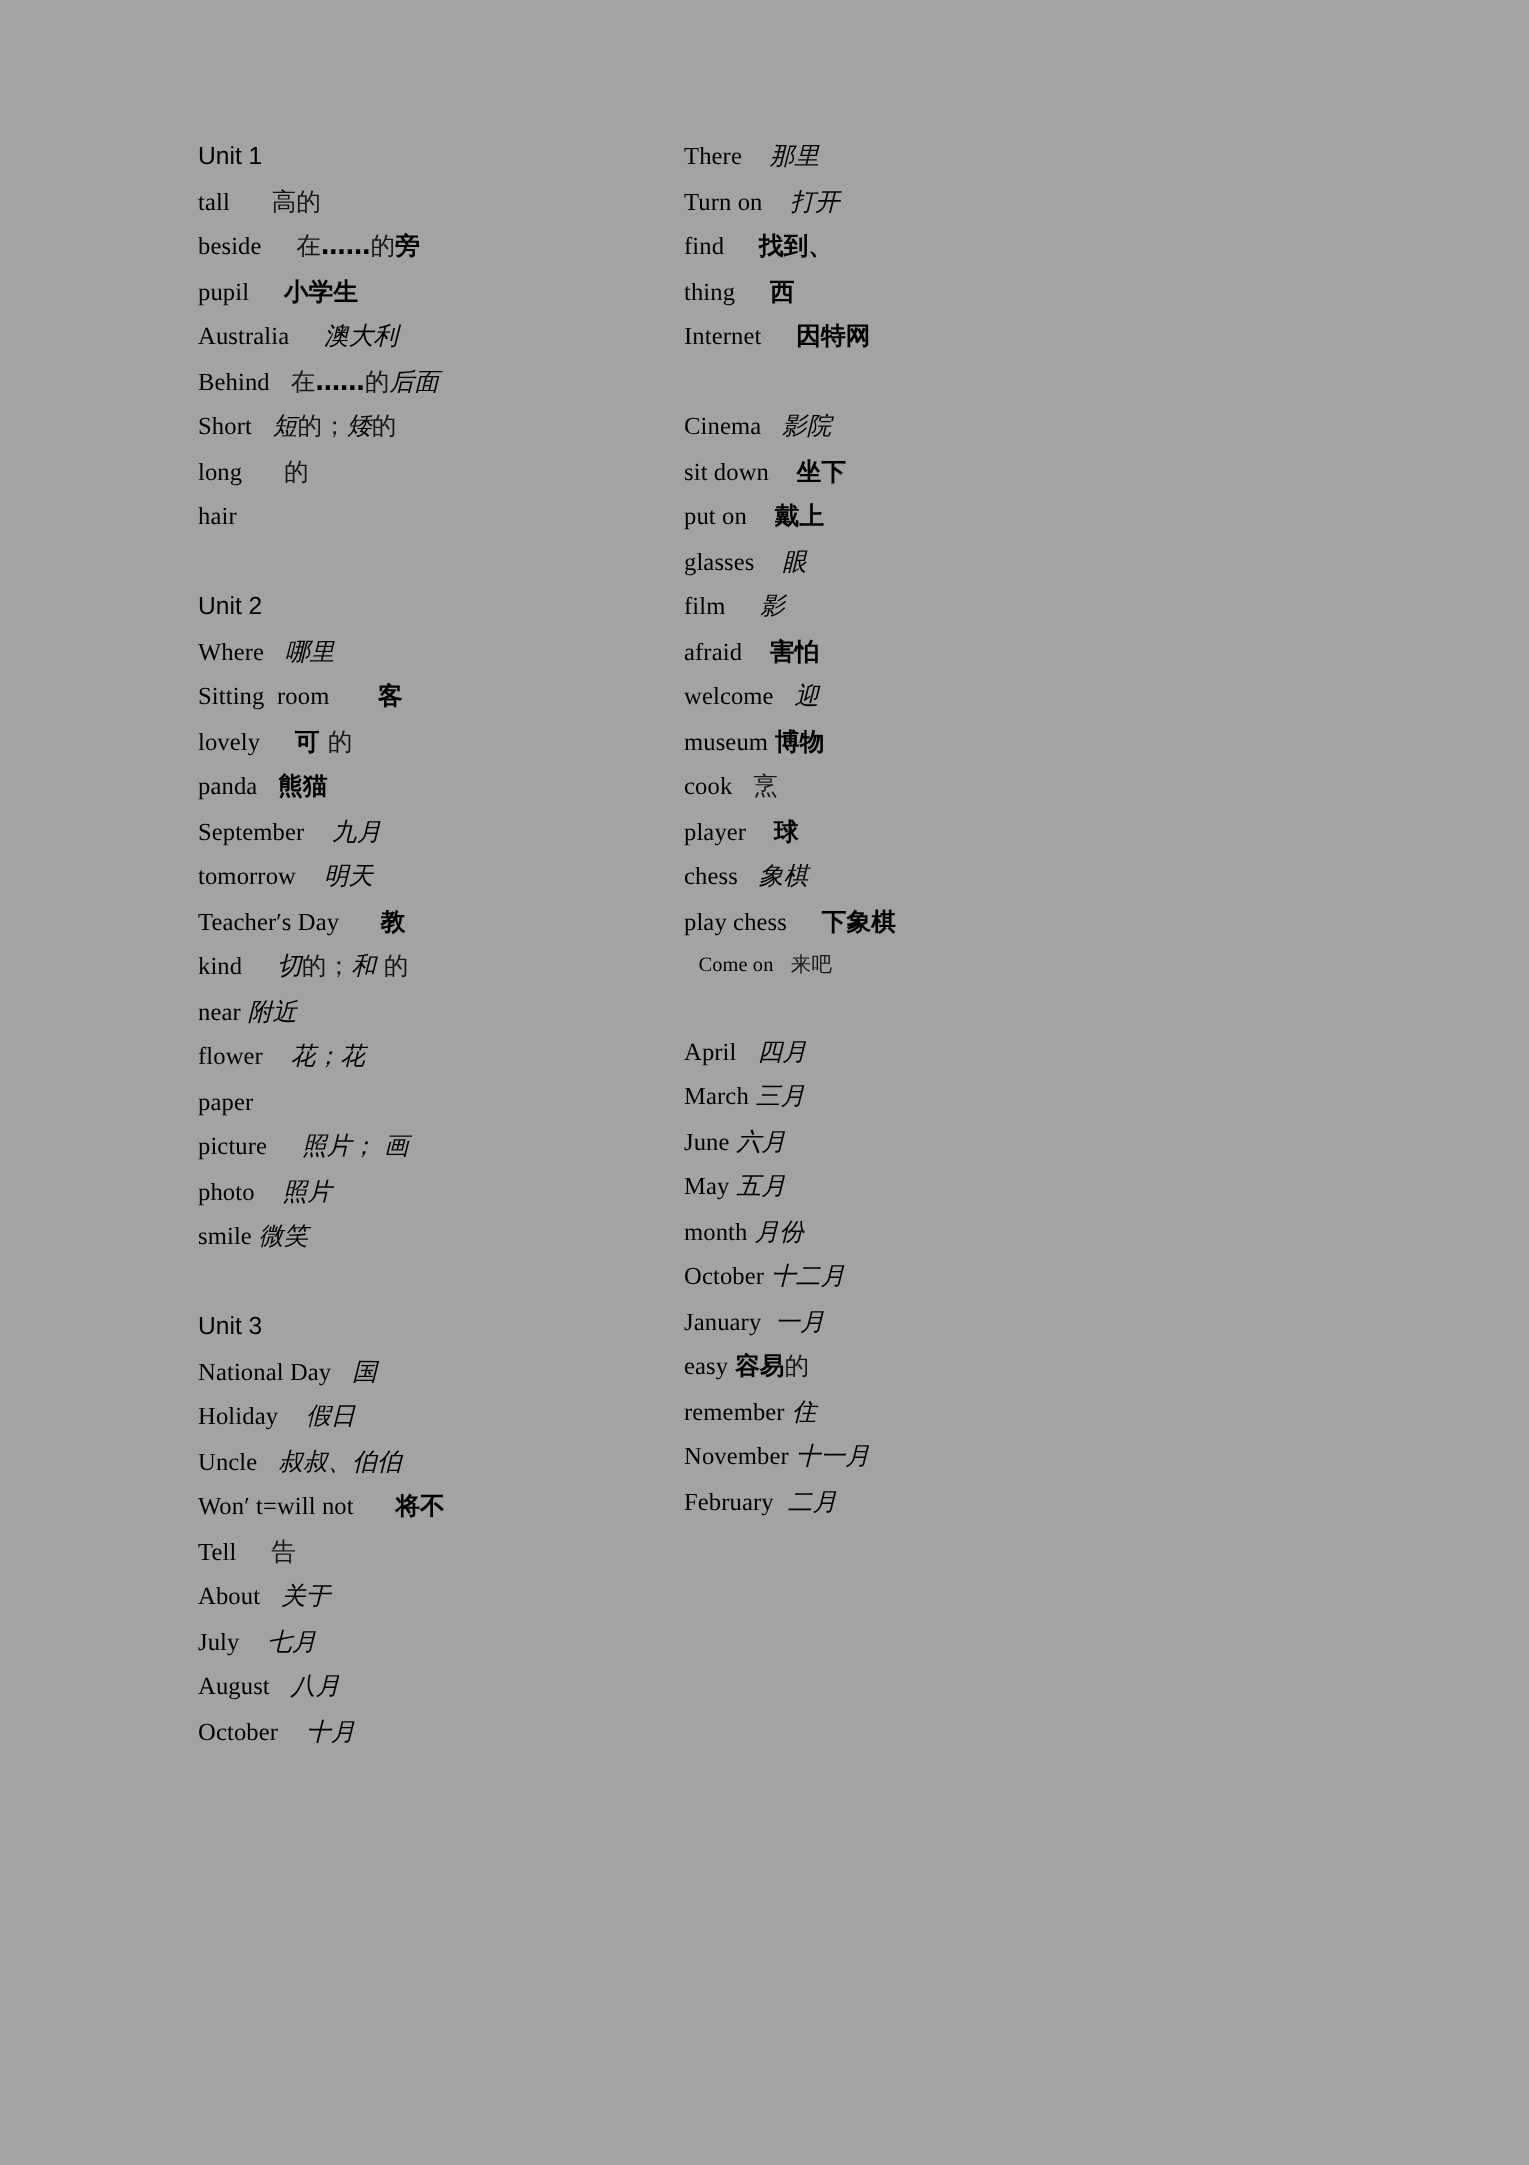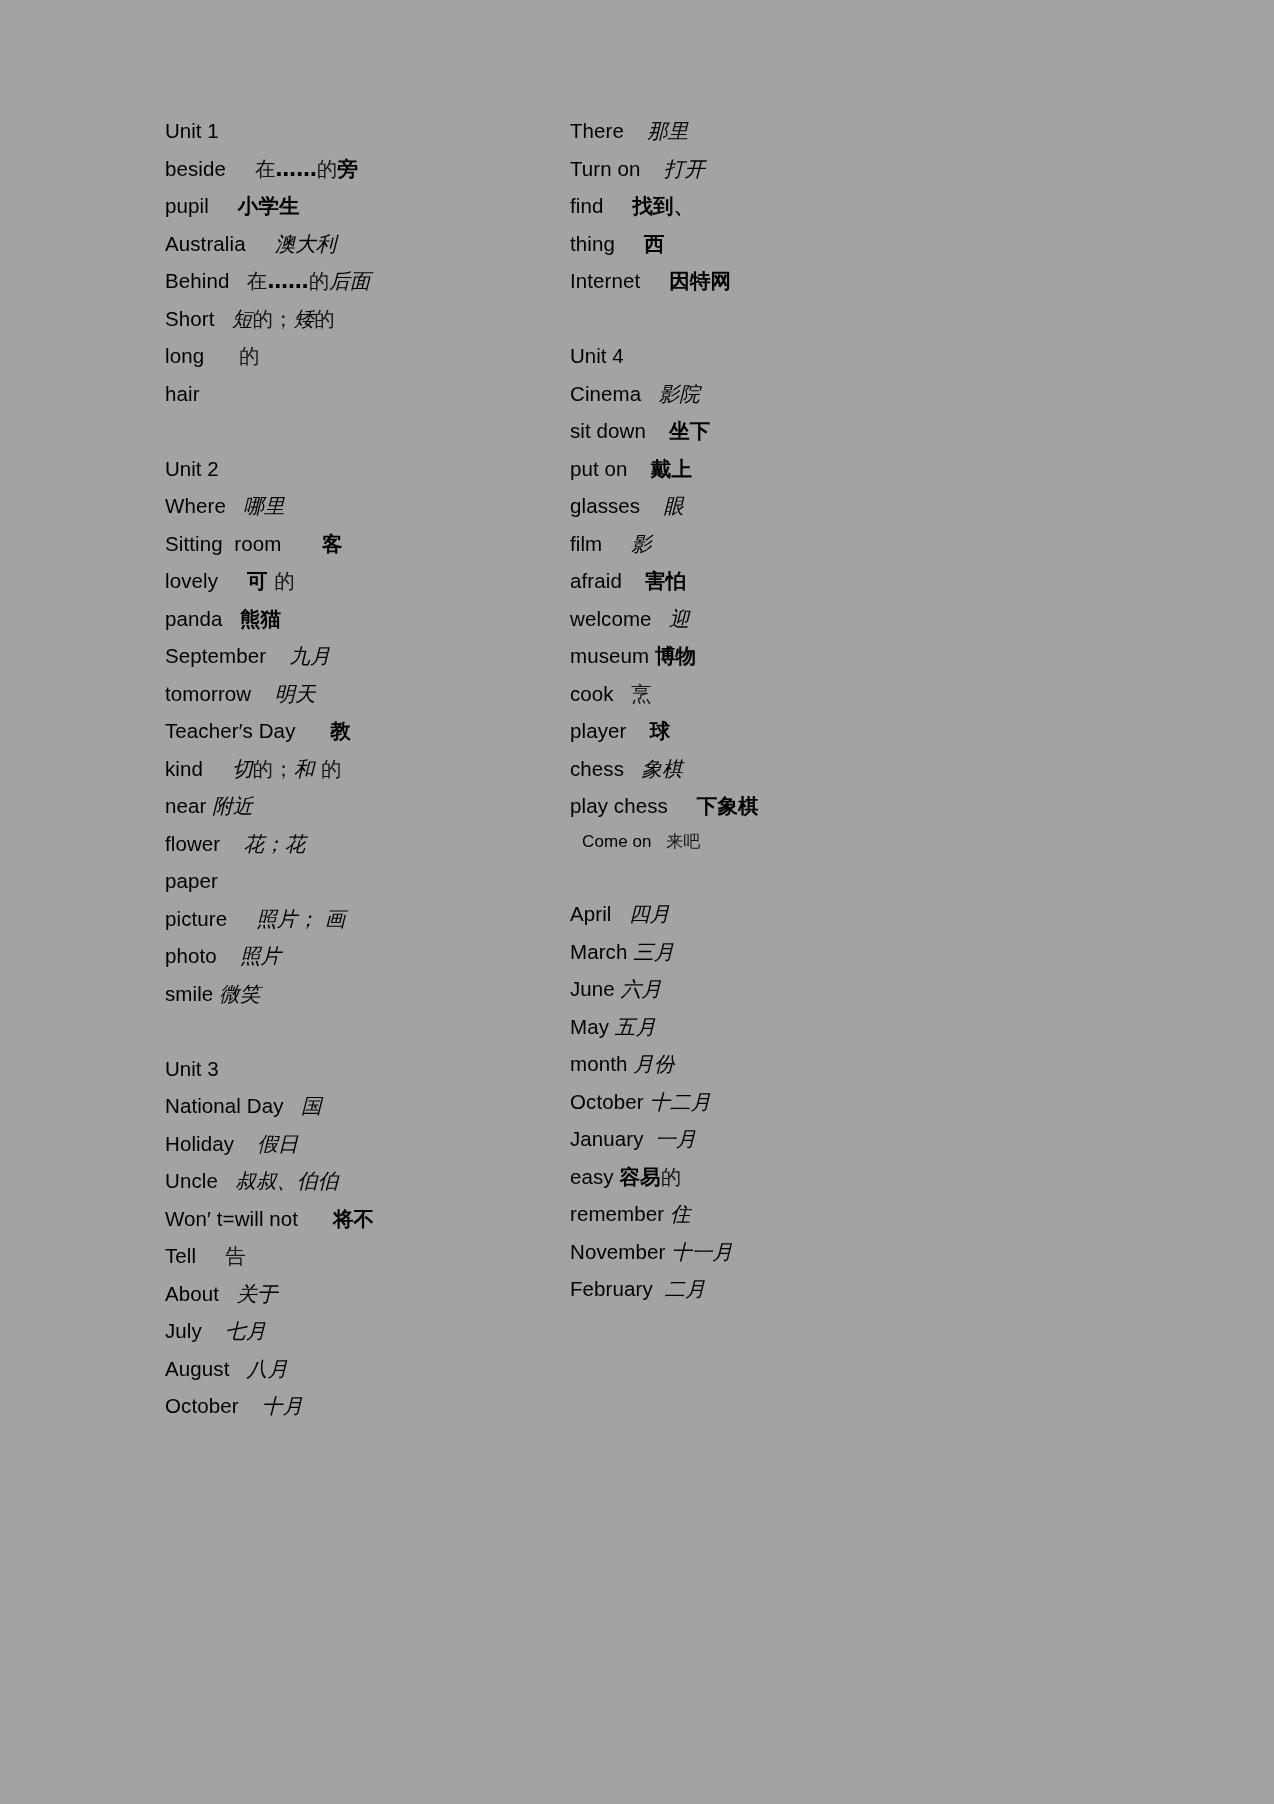--- a/index.html
+++ b/index.html
@@ -55,21 +55,21 @@
     white-space: pre;
     line-height: 37.5px;
     height: 37.5px;
     font-size: 20.5px;
   }
   .spacer {
     display: block;
     height: 37.5px;
   }
   .en {
-    font-family: Liberation Sans, sans-serif;
+    font-family: Liberation Serif, serif;
     font-weight: 400;
     font-style: normal;
   }
   .gap {
     display: inline-block;
   }
   
   .cn {
     font-family: "DejaVu Sans", "Liberation Sans", sans-serif;
   }
@@ -87,20 +87,21 @@
     color: #171717;
   }
 </style>
 </head>
 <body>
 
 <div id="page">
   <div id="columns">
     <div class="column" id="col-left">
         <span class="unit-head">Unit 1</span>
+        <span class="entry"><span class="en">tall</span><span class="gap">      </span><span class="cn cn-r">高的</span></span>
         <span class="entry"><span class="en">beside</span><span class="gap">     </span><span class="cn cn-r">在</span><span class="cn cn-b">……</span><span class="cn cn-r">的</span><span class="cn cn-b">旁</span></span>
         <span class="entry"><span class="en">pupil</span><span class="gap">     </span><span class="cn cn-b">小学生</span></span>
         <span class="entry"><span class="en">Australia</span><span class="gap">     </span><span class="cn cn-bi">澳大利</span></span>
         <span class="entry"><span class="en">Behind</span><span class="gap">   </span><span class="cn cn-r">在</span><span class="cn cn-b">……</span><span class="cn cn-r">的</span><span class="cn cn-bi">后面</span></span>
         <span class="entry"><span class="en">Short</span><span class="gap">   </span><span class="cn cn-bi">短</span><span class="cn cn-r">的；</span><span class="cn cn-bi">矮</span><span class="cn cn-r">的</span></span>
         <span class="entry"><span class="en">long</span><span class="gap">      </span><span class="cn cn-r">的</span></span>
         <span class="entry"><span class="en">hair</span></span>
         <span class="spacer"></span>
         <span class="unit-head">Unit 2</span>
         <span class="entry"><span class="en">Where</span><span class="gap">   </span><span class="cn cn-bi">哪里</span></span>
@@ -129,21 +130,20 @@
         <span class="entry"><span class="en">August</span><span class="gap">   </span><span class="cn cn-bi">八月</span></span>
         <span class="entry"><span class="en">October</span><span class="gap">    </span><span class="cn cn-bi">十月</span></span>
       </div>
     <div class="column" id="col-right">
         <span class="entry"><span class="en">There</span><span class="gap">    </span><span class="cn cn-bi">那里</span></span>
         <span class="entry"><span class="en">Turn on</span><span class="gap">    </span><span class="cn cn-bi">打开</span></span>
         <span class="entry"><span class="en">find</span><span class="gap">     </span><span class="cn cn-b">找到、</span></span>
         <span class="entry"><span class="en">thing</span><span class="gap">     </span><span class="cn cn-b">西</span></span>
         <span class="entry"><span class="en">Internet</span><span class="gap">     </span><span class="cn cn-b">因特网</span></span>
         <span class="spacer"></span>
-        <span class="unit-head">Unit 4</span>
         <span class="entry"><span class="en">Cinema</span><span class="gap">   </span><span class="cn cn-bi">影院</span></span>
         <span class="entry"><span class="en">sit down</span><span class="gap">    </span><span class="cn cn-b">坐下</span></span>
         <span class="entry"><span class="en">put on</span><span class="gap">    </span><span class="cn cn-b">戴上</span></span>
         <span class="entry"><span class="en">glasses</span><span class="gap">    </span><span class="cn cn-bi">眼</span></span>
         <span class="entry"><span class="en">film</span><span class="gap">     </span><span class="cn cn-bi">影</span></span>
         <span class="entry"><span class="en">afraid</span><span class="gap">    </span><span class="cn cn-b">害怕</span></span>
         <span class="entry"><span class="en">welcome</span><span class="gap">   </span><span class="cn cn-bi">迎</span></span>
         <span class="entry"><span class="en">museum</span><span class="gap"> </span><span class="cn cn-b">博物</span></span>
         <span class="entry"><span class="en">cook</span><span class="gap">   </span><span class="cn cn-r">烹</span></span>
         <span class="entry"><span class="en">player</span><span class="gap">    </span><span class="cn cn-b">球</span></span>

